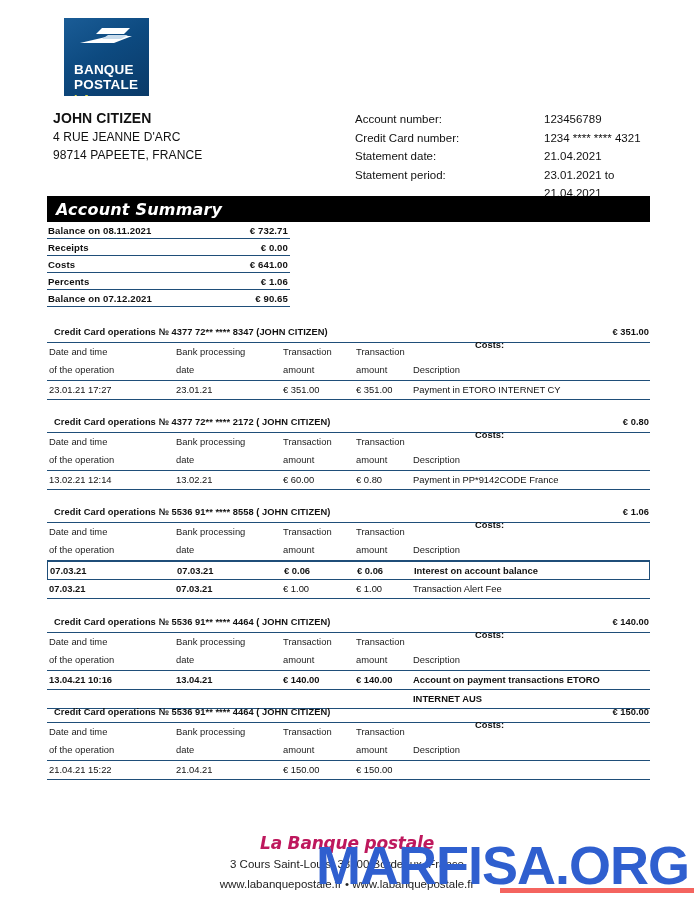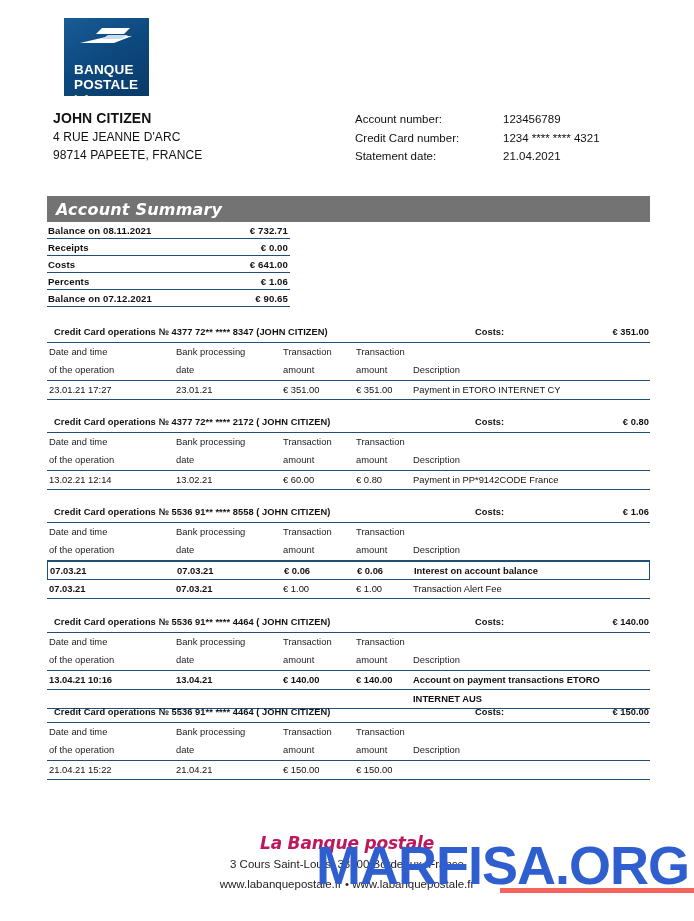--- a/index.html
+++ b/index.html
@@ -97,32 +97,33 @@
   .meta {
     position: absolute;
     left: 355px;
     top: 110px;
     width: 310px;
   }
   .meta-row {
     display: flex;
     line-height: 18.5px;
     font-size: 11.5px;
+    gap: 41px;
   }
   .meta-label { width: 148px; }
   .meta-value { flex: 1; }
 
   
   .summary-header {
     position: absolute;
     left: 47px;
     top: 196px;
     width: 603px;
     height: 26px;
-    background: #737373;
+    background: #000000;
   }
   .summary-header-title {
     position: absolute;
     left: 9px;
     top: 4px;
     color: #ffffff;
     font-size: 16px;
     font-weight: bold;
     font-style: italic;
     letter-spacing: 0.2px;
@@ -164,21 +165,21 @@
     letter-spacing: 0.05px;
   }
   .block-title {
     position: absolute;
     left: 7px;
     top: 1px;
   }
   .block-costs-label {
     position: absolute;
     left: 428px;
-    top: 1px;
+    top: 14px;
   }
   .block-costs-value {
     position: absolute;
     right: 1px;
     top: 1px;
   }
 
   .col-head {
     position: relative;
     height: 18px;
@@ -304,20 +305,24 @@
       <span class="meta-value">123456789</span>
     </div>
     <div class="meta-row">
       <span class="meta-label">Credit Card number:</span>
       <span class="meta-value">1234 **** **** 4321</span>
     </div>
     <div class="meta-row">
       <span class="meta-label">Statement date:</span>
       <span class="meta-value">21.04.2021</span>
     </div>
+    <div class="meta-row">
+      <span class="meta-label">Statement period:</span>
+      <span class="meta-value">23.01.2021 to 21.04.2021</span>
+    </div>
   </div>
 
   <div class="summary-header">
     <div class="summary-header-title">Account Summary</div>
   </div>
 
   <div class="summary-table" id="summary-table">
       <div class="summary-row">
         <span class="lbl">Balance on 08.11.2021</span>
         <span class="val">€ 732.71</span>

